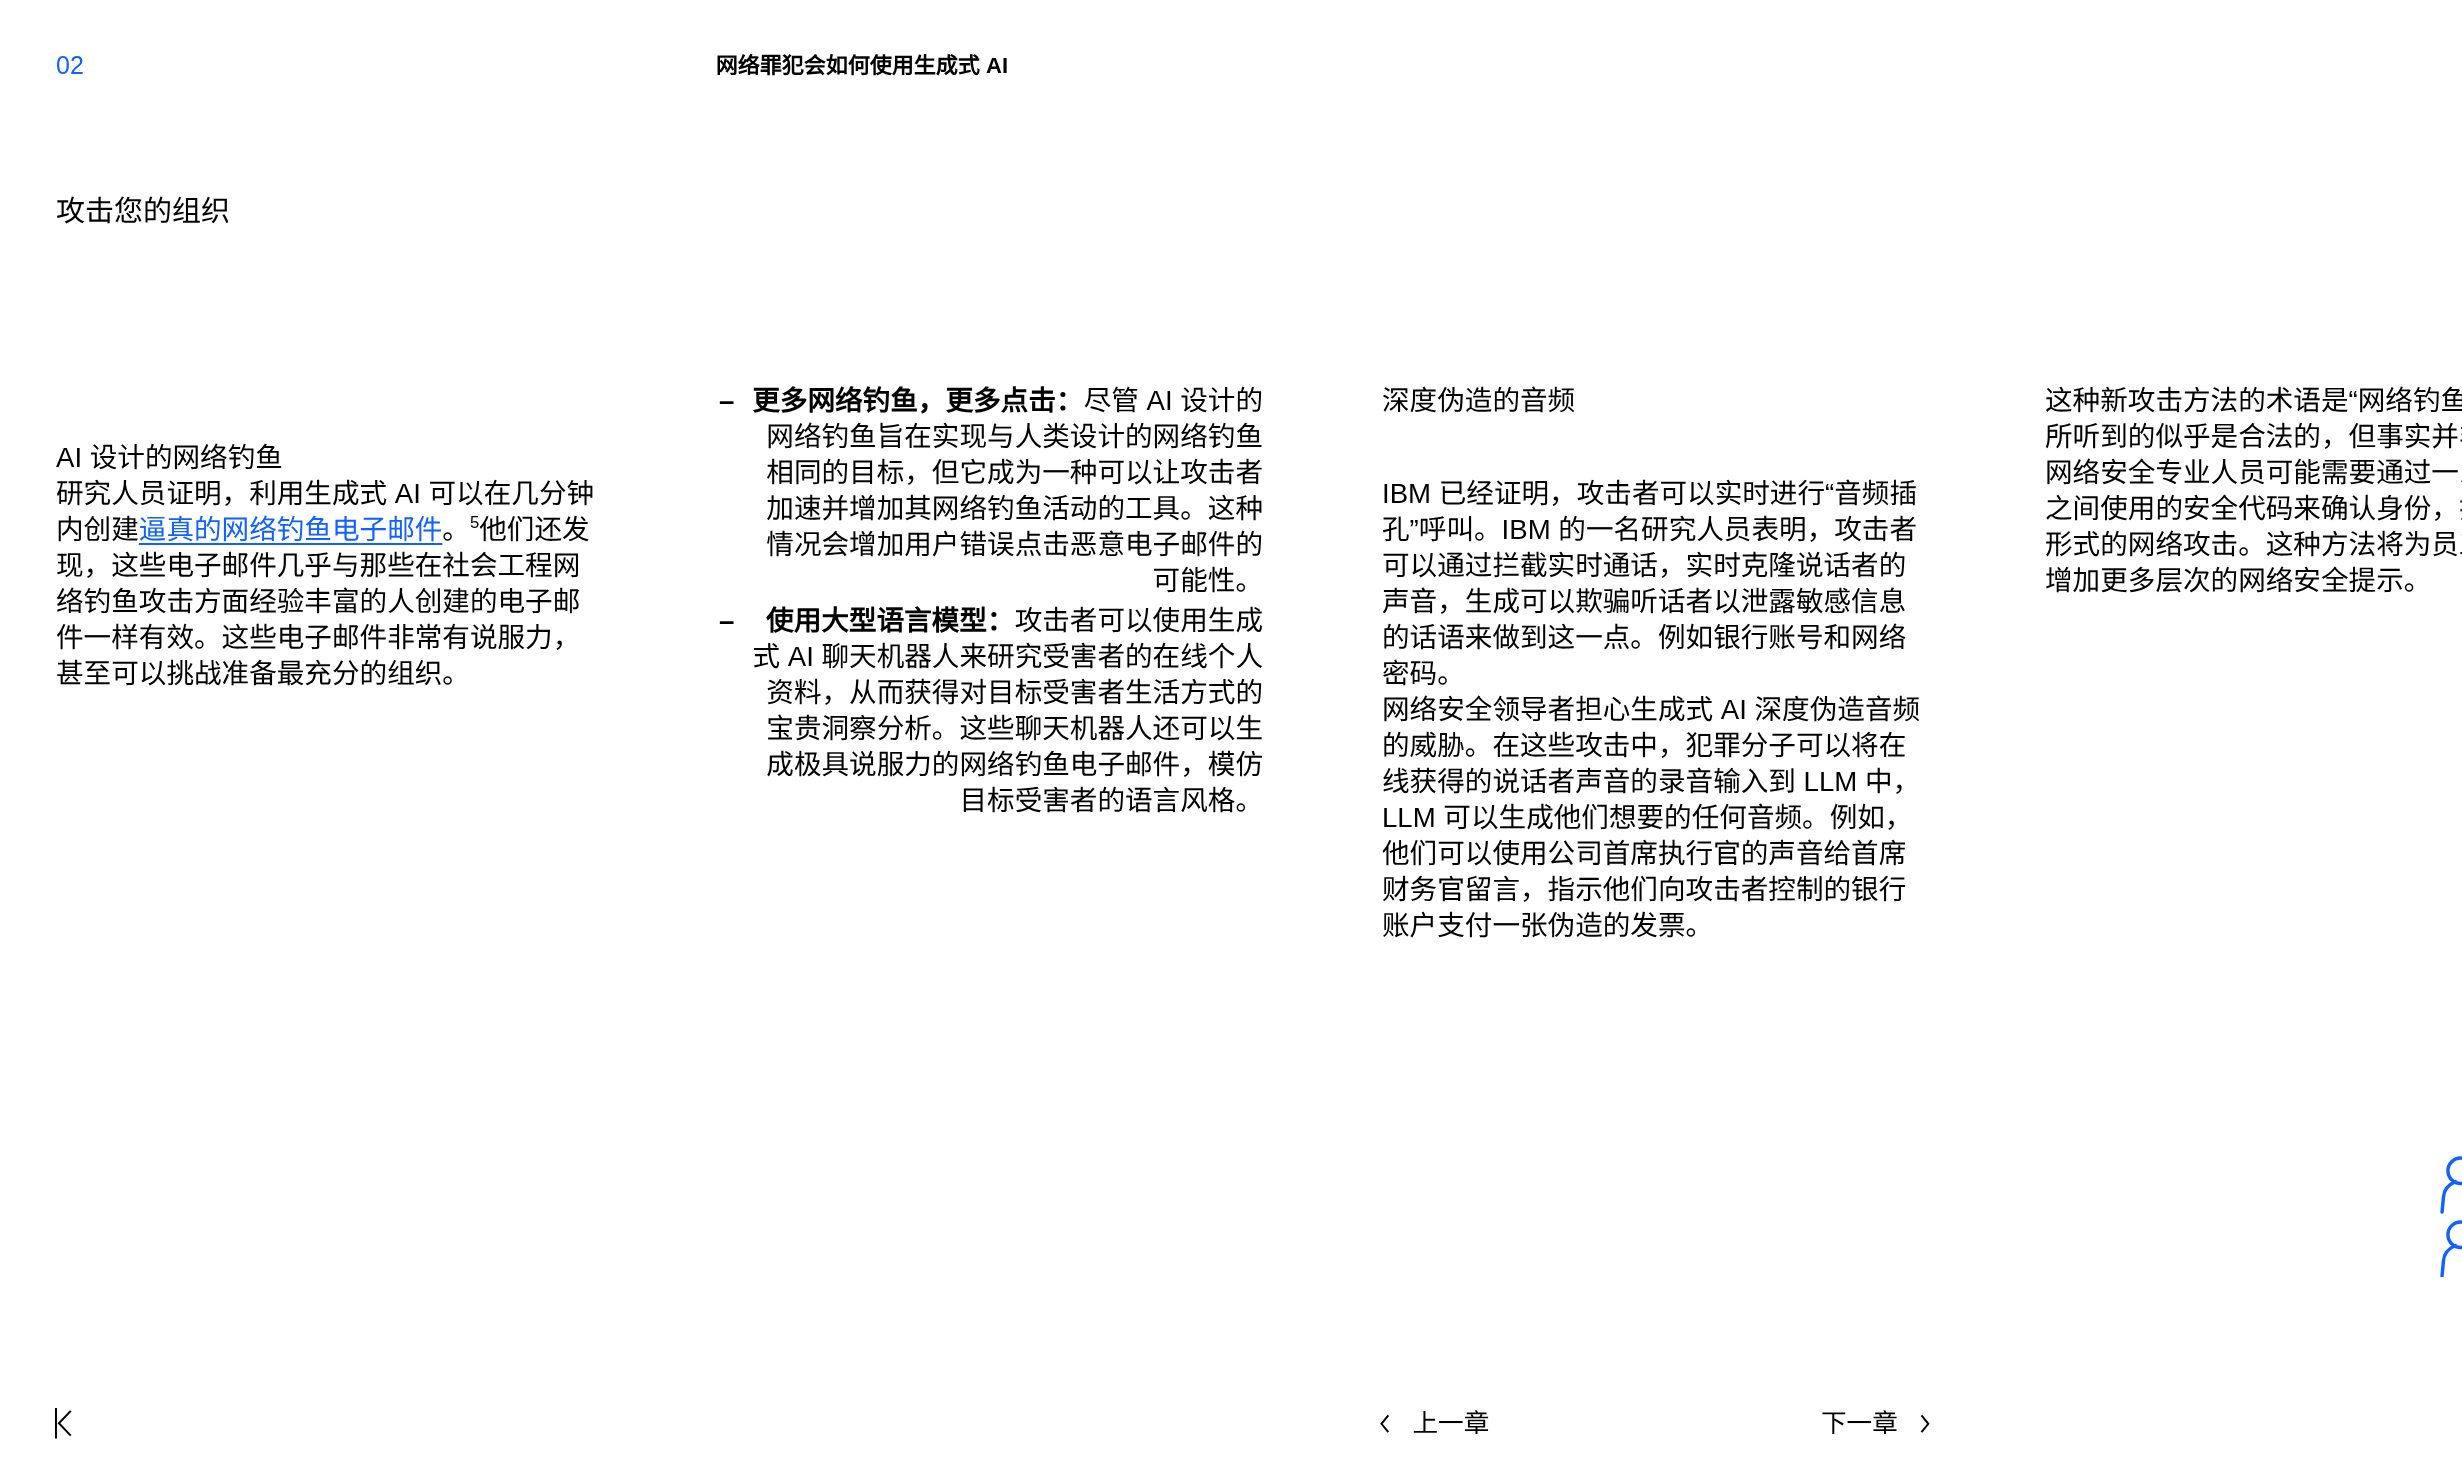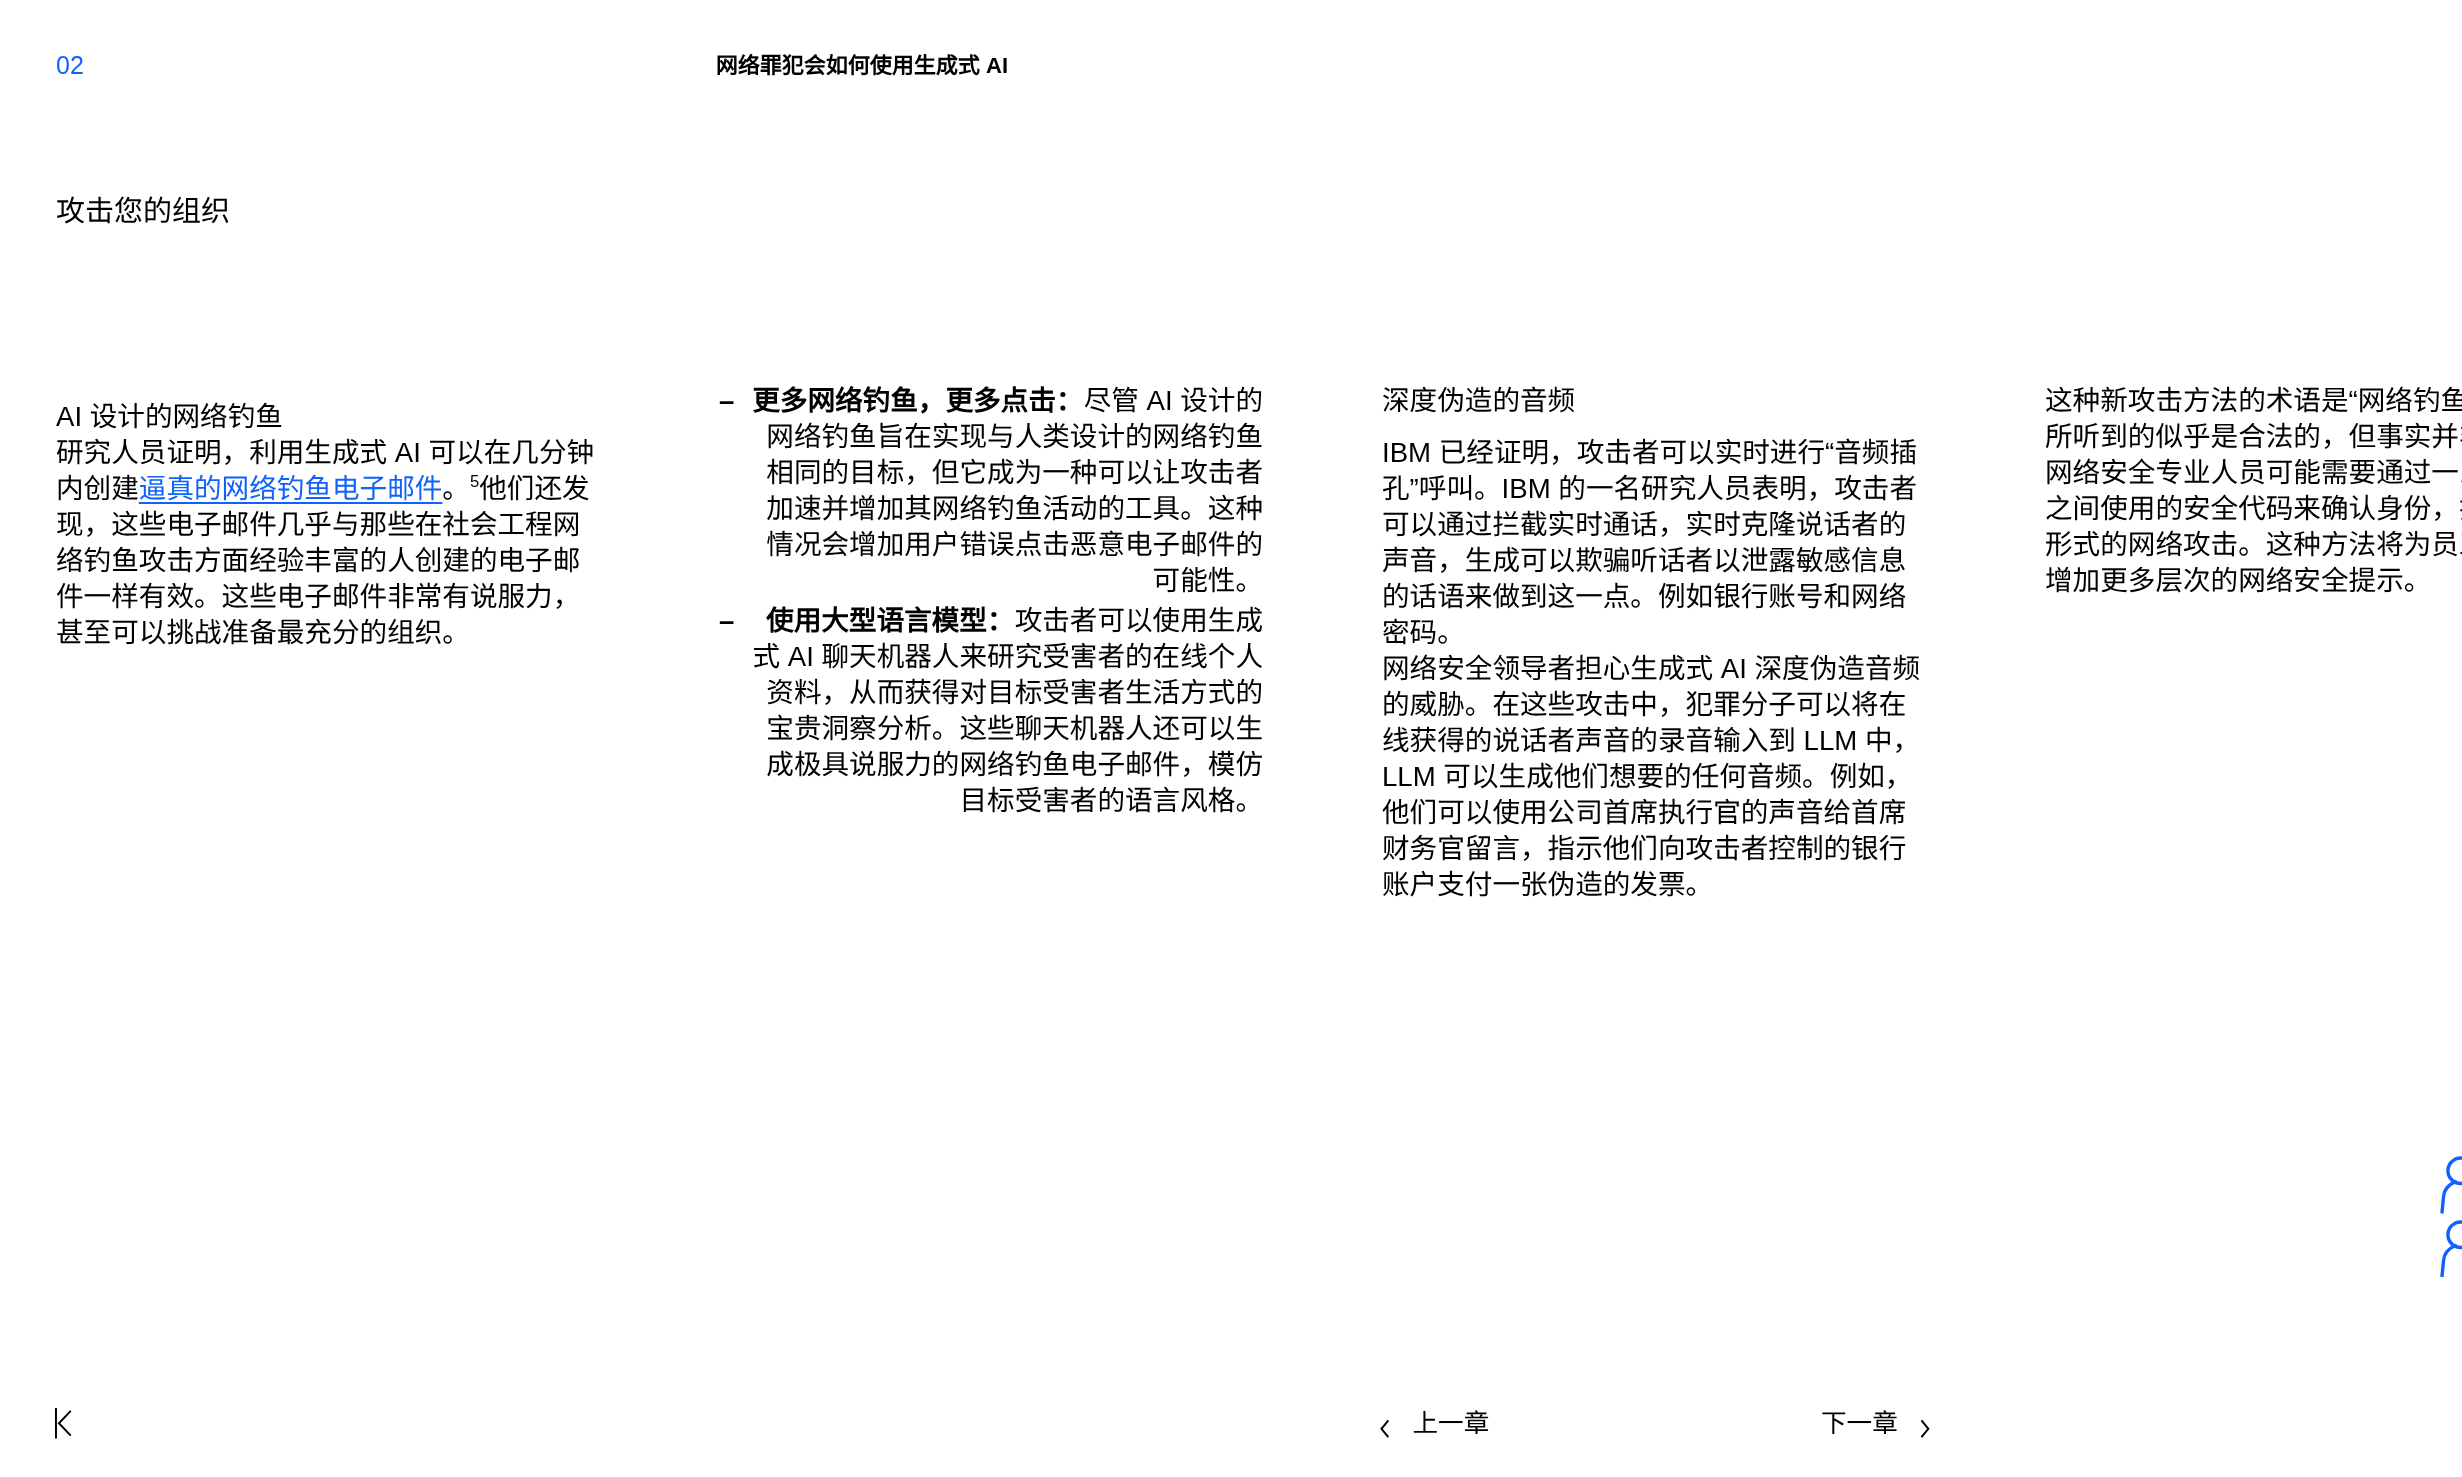--- a/index.html
+++ b/index.html
@@ -27,21 +27,21 @@
 
   
   .content {
     position: absolute; left: 56px; top: 383px;
     display: grid; grid-template-columns: repeat(4, 544px); column-gap: 119px;
   }
   .para, .subhead, .dash {
     margin: 0; font-size: 27.6px; line-height: 36px; font-weight: 400;
   }
   .subhead { font-weight: 400; }
-  .blockgap { margin-top: 16px; }
+  .blockgap { margin-top: 57px; }
   .link {
     color: var(--accent); cursor: pointer;
     text-decoration: underline; text-decoration-thickness: 2px; text-underline-offset: 4.4px;
   }
   sup.fn {
     font-size: 16.7px; line-height: 0; position: relative; top: -10.8px; vertical-align: baseline;
   }
   .bullet { display: flex; align-items: flex-start; }
   .bullet + .bullet { margin-top: 3.9px; }
   .dash { flex: 0 0 32px; font-weight: 700; }
@@ -50,21 +50,21 @@
   
   .people { position: absolute; left: 2439px; top: 1156px; }
 
   
   .footer-btn {
     background: none; border: 0; padding: 0; cursor: pointer;
     font-family: inherit; color: var(--ink);
   }
   .skip-btn { position: absolute; left: 54px; top: 1407px; }
   .nav-btn {
-    position: absolute; top: 1409px; display: flex; align-items: flex-end; gap: 21.7px;
+    position: absolute; top: 1409px; display: flex; align-items: center; gap: 21.7px;
     font-size: 25.6px; line-height: 29.5px;
   }
   .prev-btn { left: 1379px; }
   .next-btn { left: 1821px; }
   .icon-stroke { stroke: var(--ink); stroke-width: 4; fill: none; }
 </style>
 </head>
 <body>
 
 <div class="page-tag">02</div>

